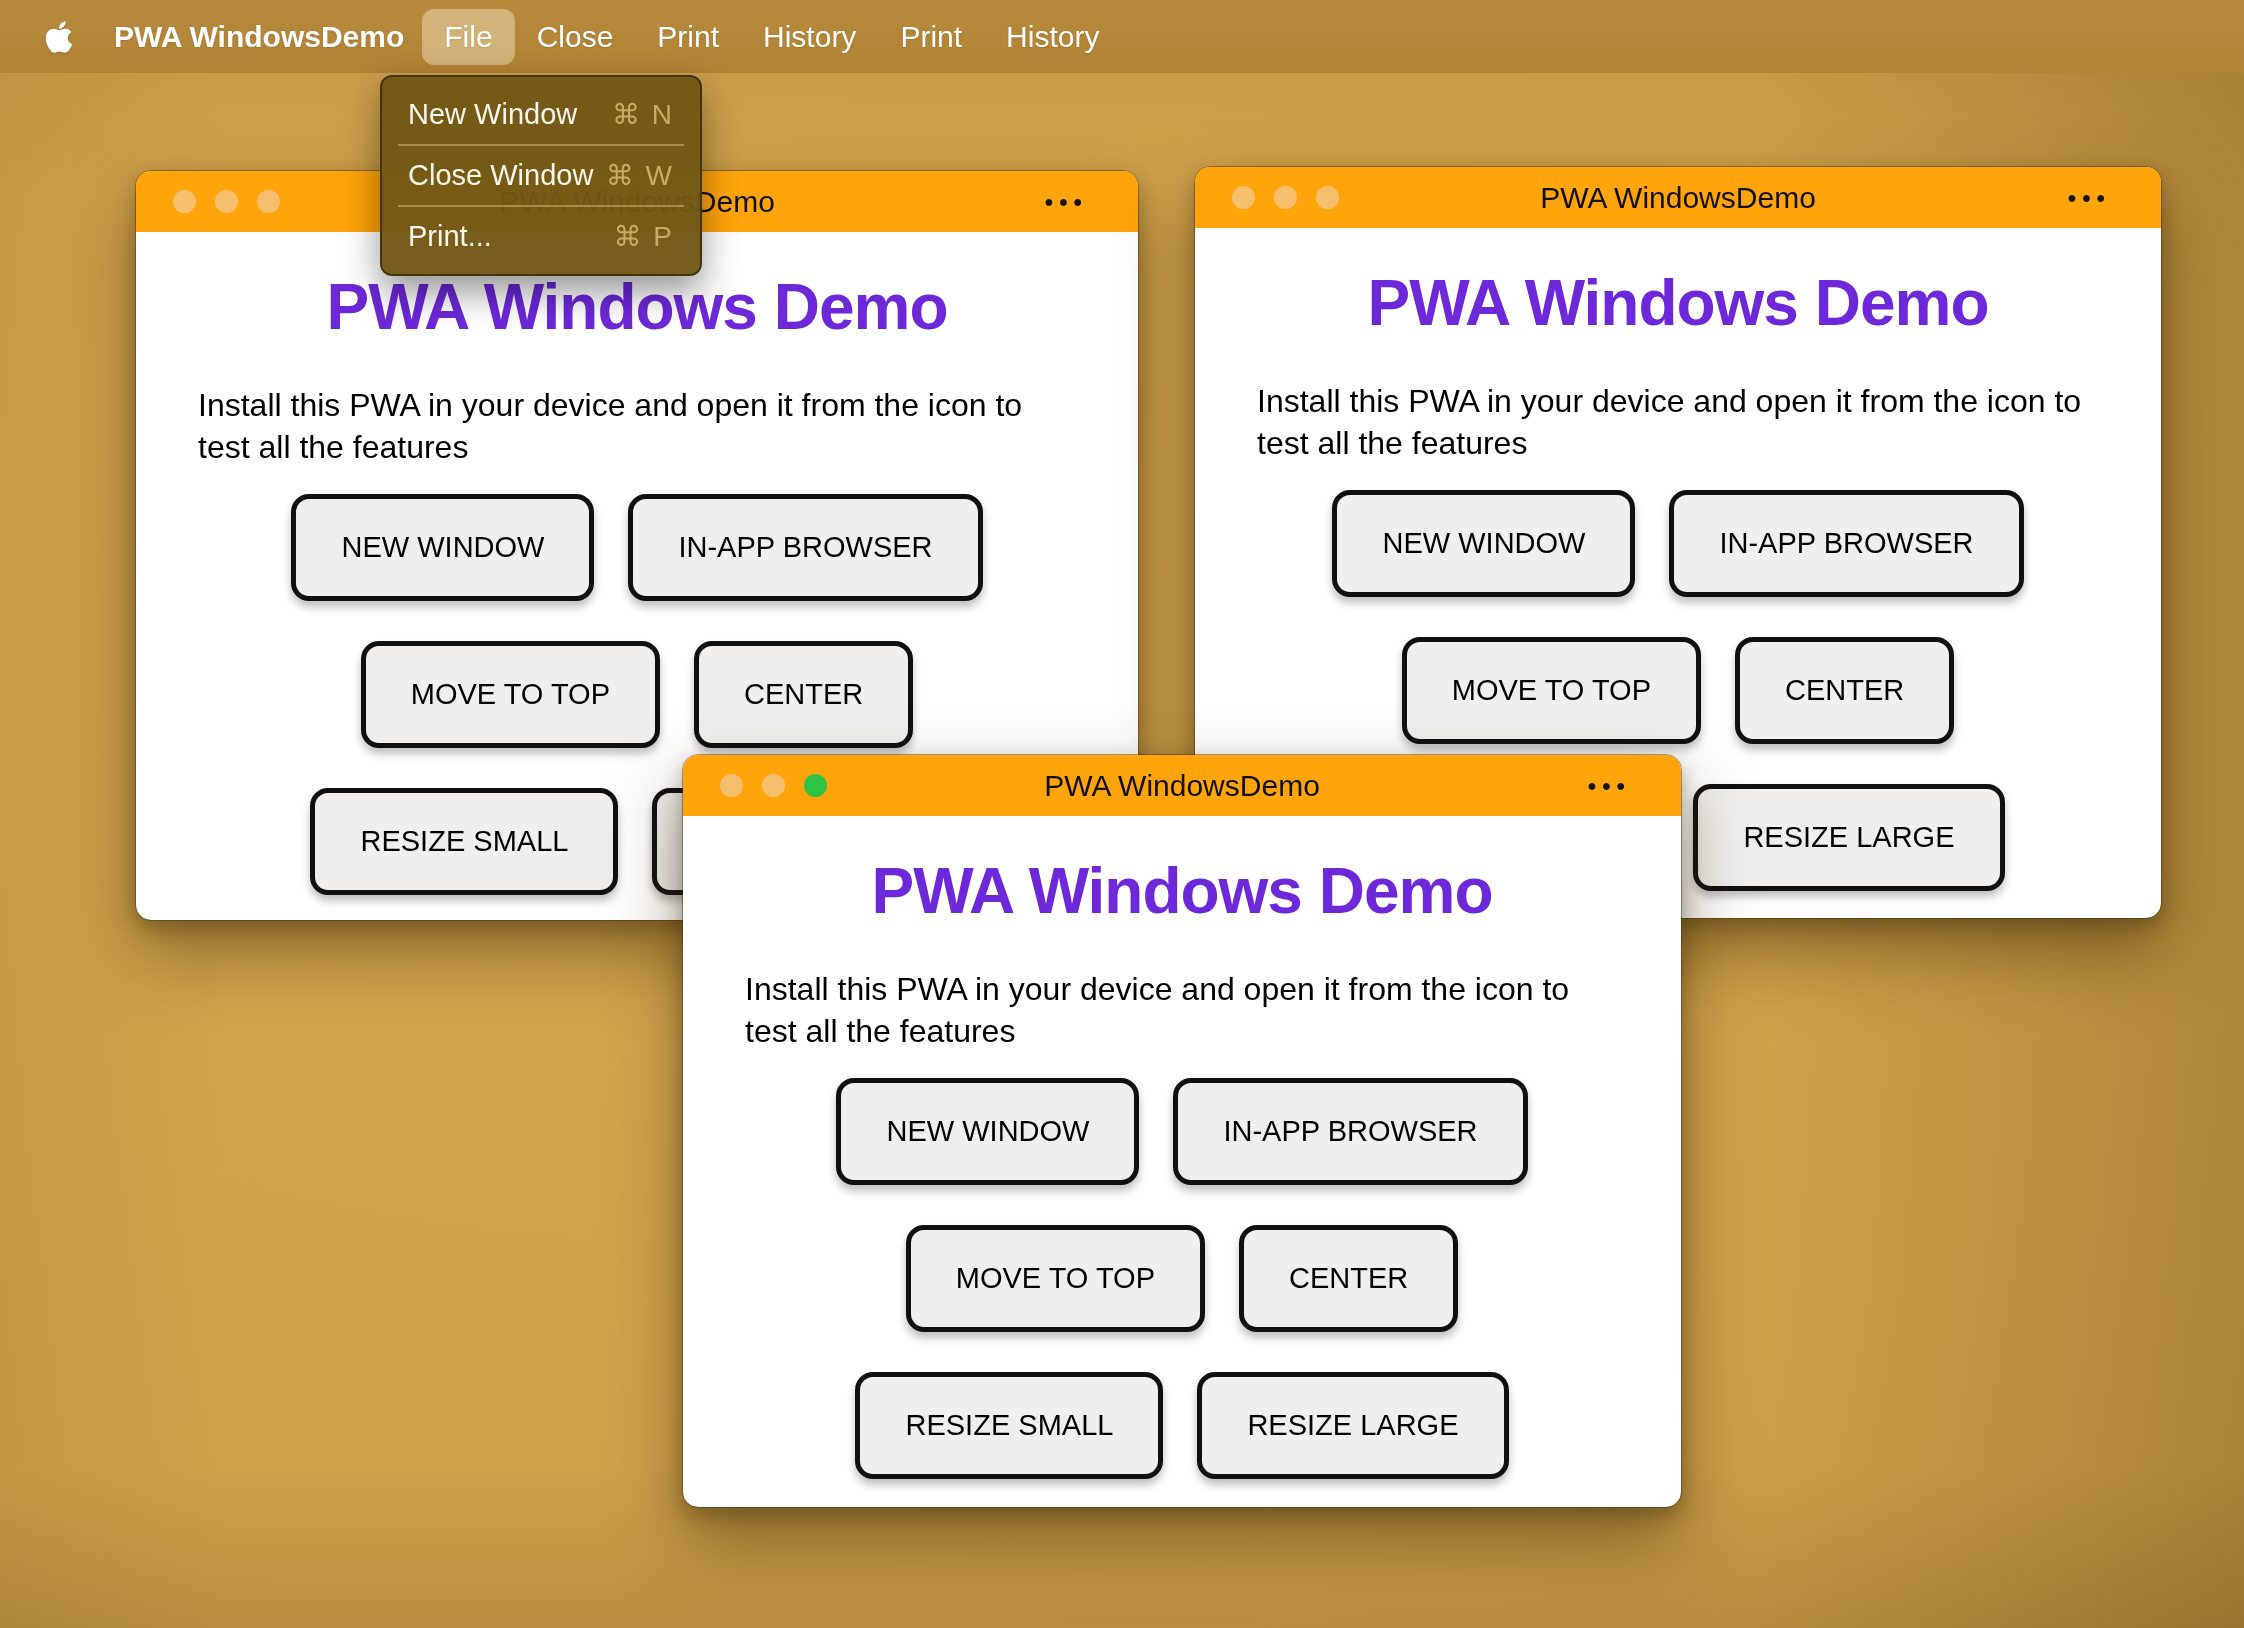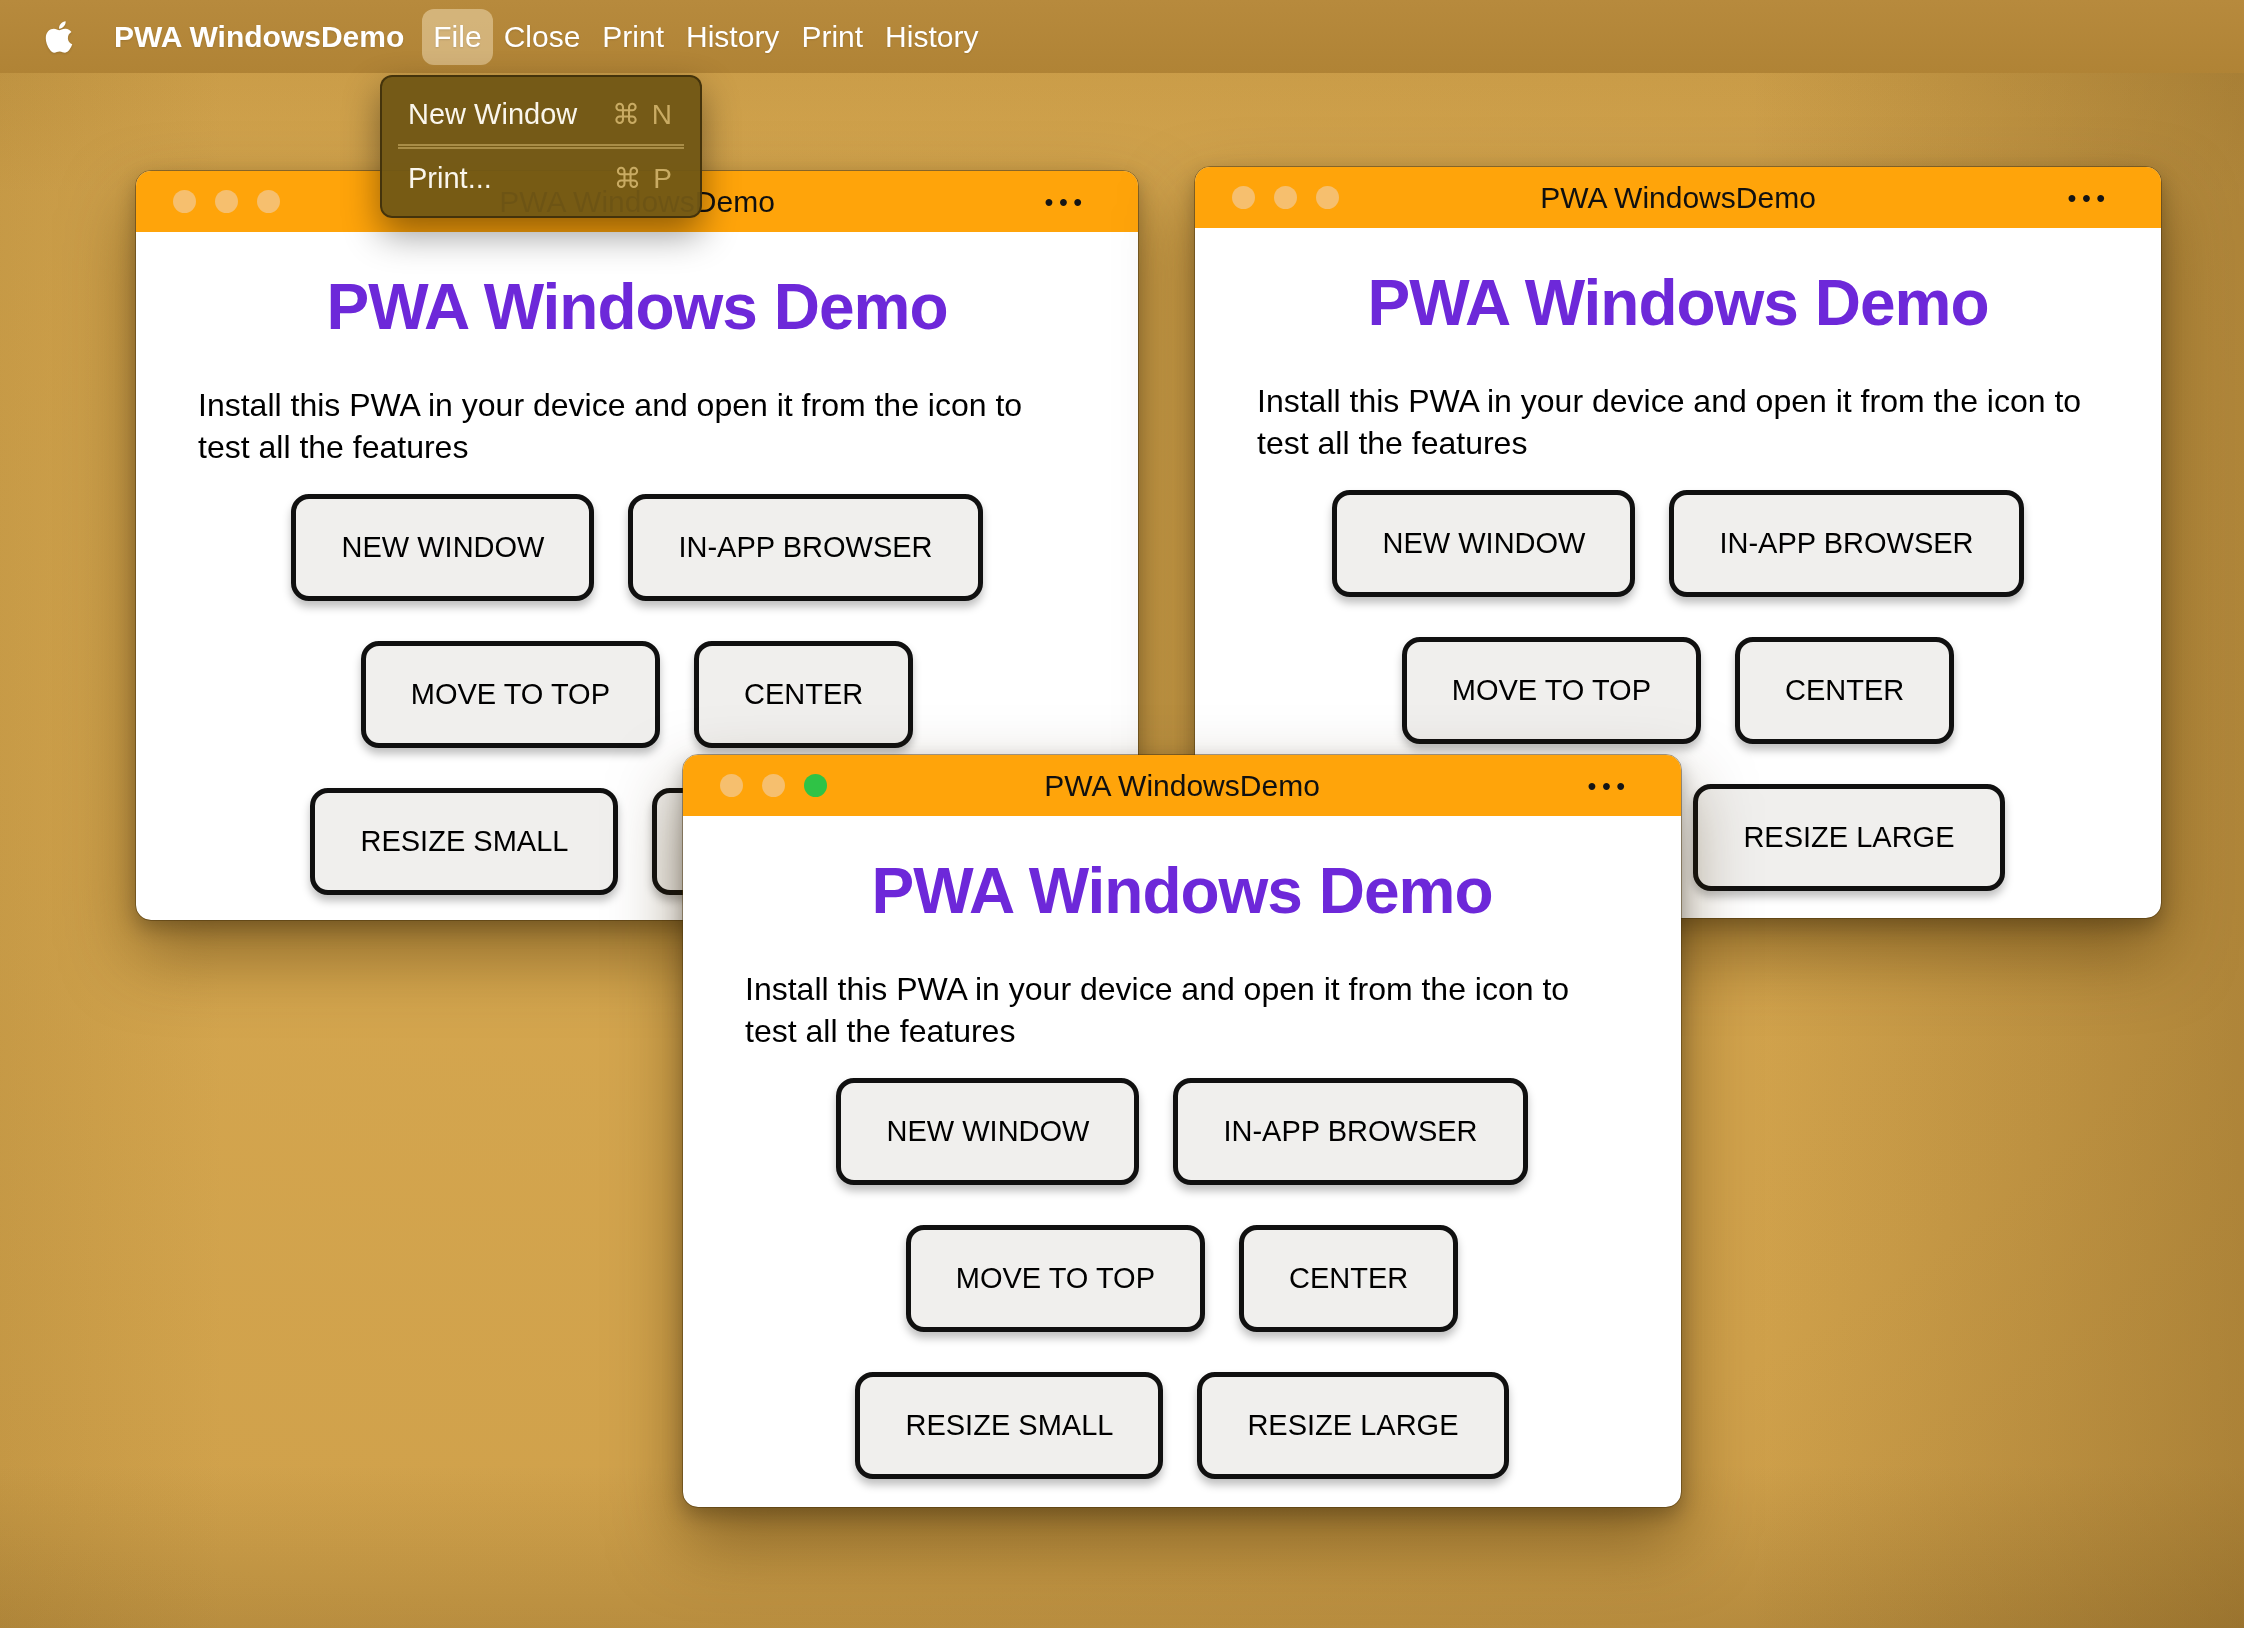--- a/index.html
+++ b/index.html
@@ -20,21 +20,21 @@
     background:linear-gradient(#b78a3d,#b08335);
     display:flex;align-items:center;
     color:#fff;font-size:30px;
     z-index:50;
     padding-left:44px;box-sizing:border-box;
   }
   .apple{width:30px;height:36px;display:inline-flex;align-items:center;}
   .apple svg{width:30px;height:36px;fill:#ffffff;filter:drop-shadow(0 1px 1px rgba(0,0,0,0.15));}
   .appname{font-weight:bold;margin-left:40px;text-shadow:0 1px 2px rgba(0,0,0,0.12);}
   .mitem{
-    padding:11px 11px;margin-left:0;border-radius:12px;
+    padding:11px 22px;margin-left:0;border-radius:12px;
     text-shadow:0 1px 2px rgba(0,0,0,0.12);
     white-space:nowrap;
   }
   .mitem.first{margin-left:18px;}
   .mitem.active{background:rgba(255,240,210,0.42);}
 
   
   #dropdown{
     position:absolute;left:380px;top:75px;width:322px;
     background:rgba(113,87,21,0.96);
@@ -214,20 +214,24 @@
     <span class="mitem">Print</span>
     <span class="mitem">History</span>
   </header>
 
   <nav id="dropdown">
     <div class="ditem">
       <span class="dlabel">New Window</span>
       <span class="dshort">⌘ N</span>
     </div>
     <div class="dsep"></div>
+    <div class="ditem">
+      <span class="dlabel">Close Window</span>
+      <span class="dshort">⌘ W</span>
+    </div>
     <div class="dsep"></div>
     <div class="ditem">
       <span class="dlabel">Print...</span>
       <span class="dshort">⌘ P</span>
     </div>
   </nav>
 
 </div>
 
 </body></html>

